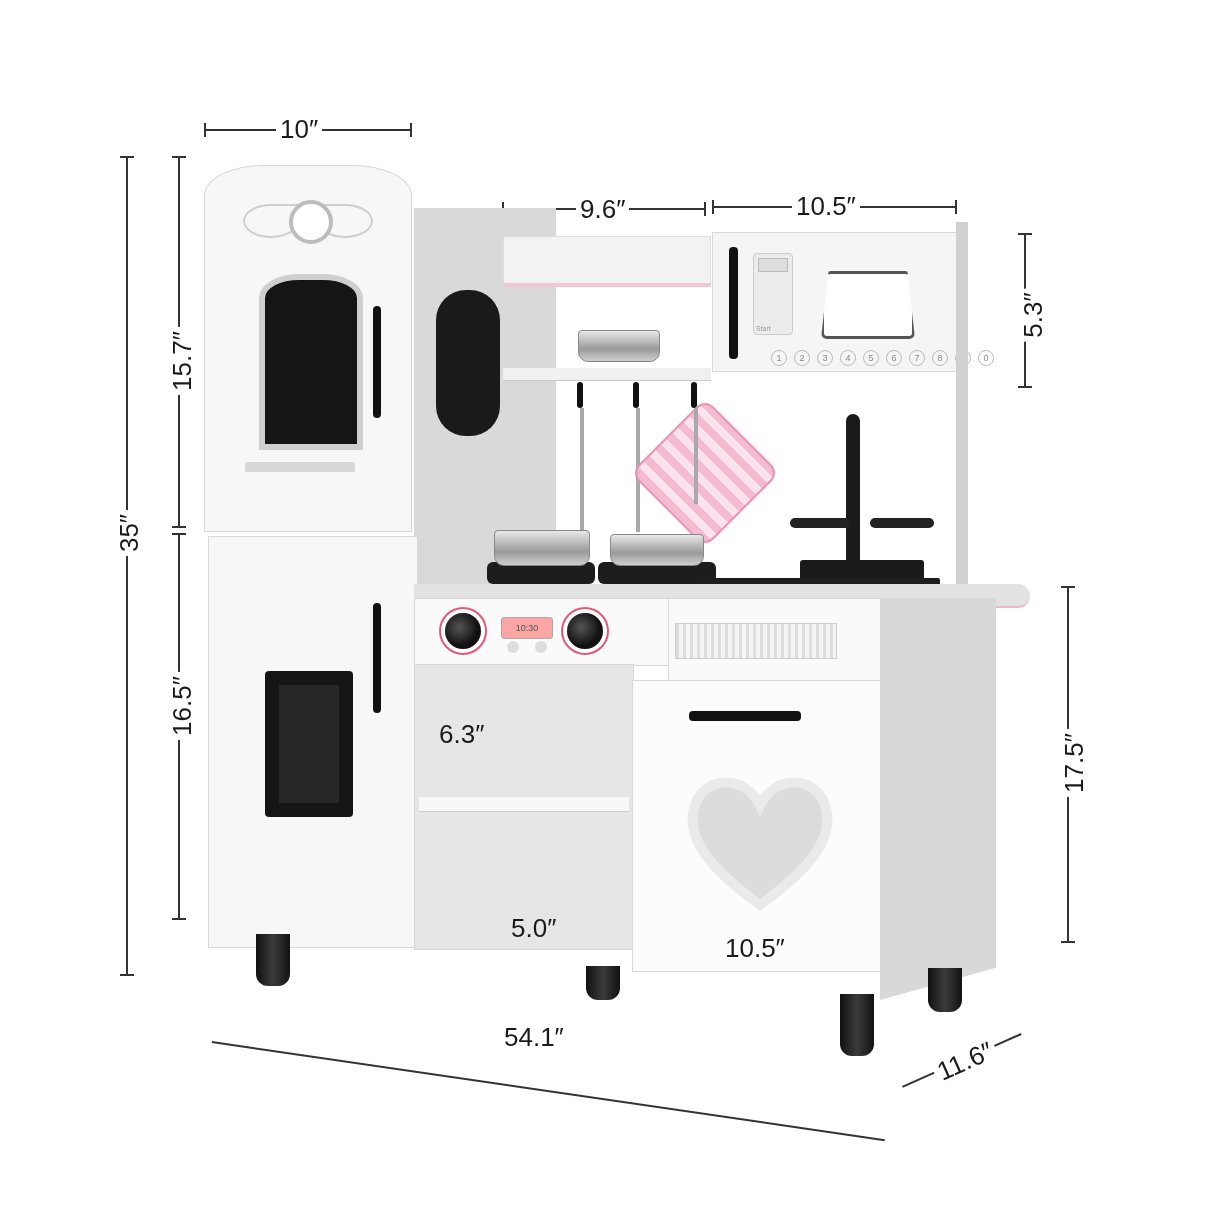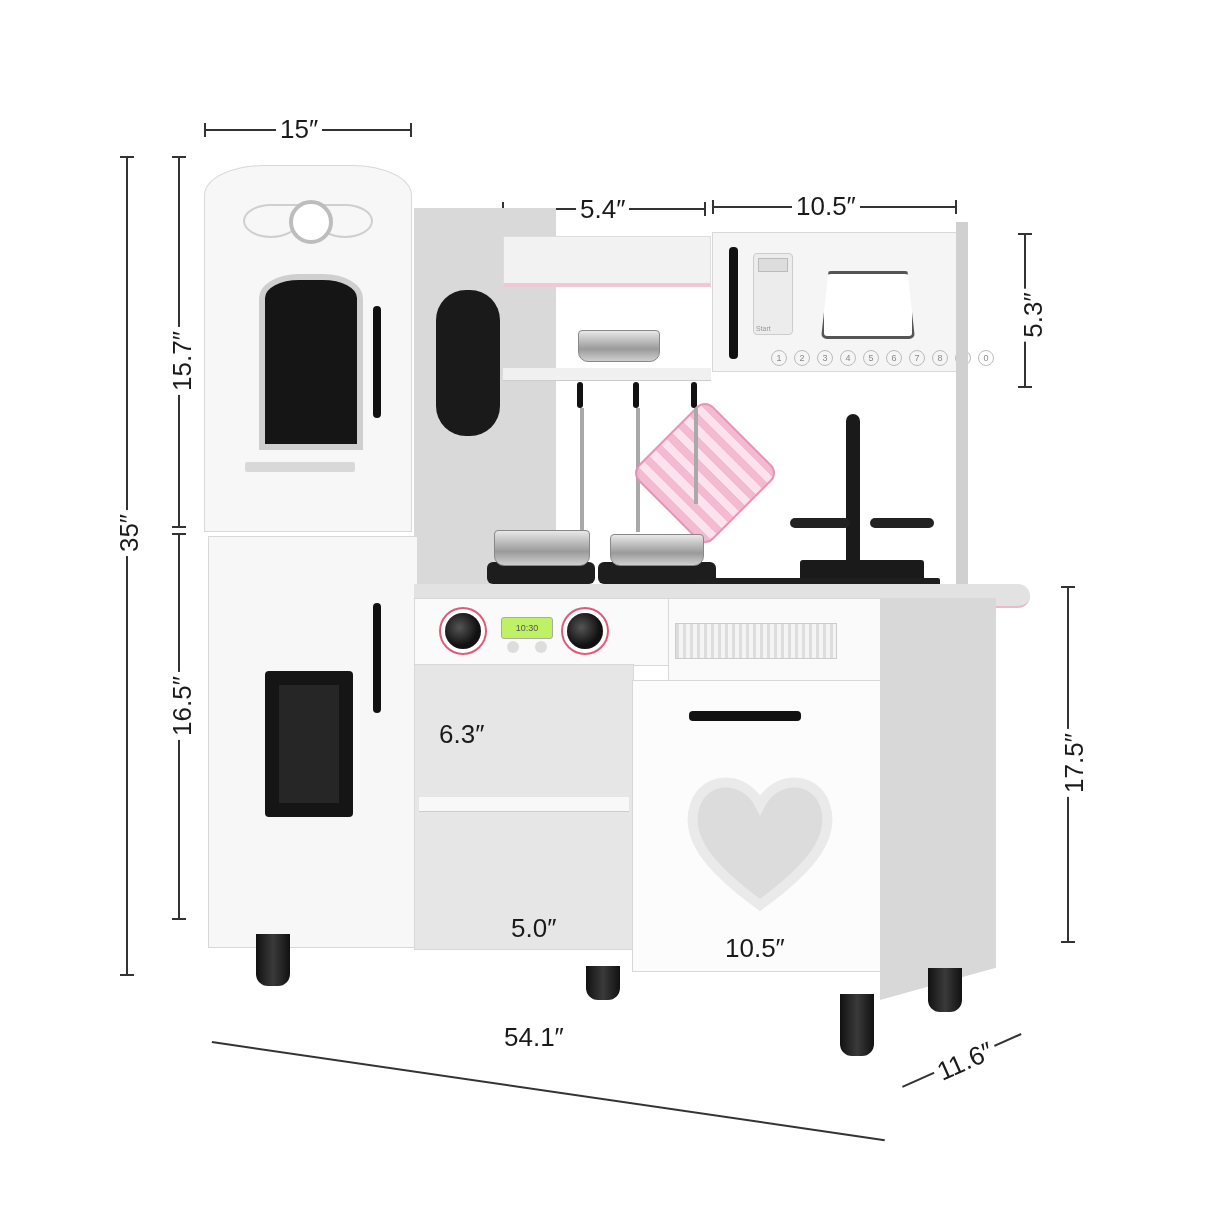--- a/index.html
+++ b/index.html
@@ -25,28 +25,28 @@
   .utensil{position:absolute;width:4px;background:#a9a9a9;}
   .keypad-num{display:inline-flex;width:14px;height:14px;border-radius:50%;border:1px solid #bbb;font-size:9px;color:#888;align-items:center;justify-content:center;margin-right:7px;font-family:"Liberation Sans",sans-serif;}
 </style>
 </head>
 <body>
 
 <div>
   <div class="tick-v" style="left:204px;top:123px;"></div>
   <div class="hline" style="left:204px;top:129px;width:208px;"></div>
   <div class="tick-v" style="left:410px;top:123px;"></div>
-  <span class="dimtext" style="left:276px;top:116px;">15″</span>
+  <span class="dimtext" style="left:276px;top:116px;">10″</span>
 </div>
 
 <div>
   <div class="tick-v" style="left:502px;top:202px;"></div>
   <div class="hline" style="left:502px;top:208px;width:204px;"></div>
   <div class="tick-v" style="left:704px;top:202px;"></div>
-  <span class="dimtext" style="left:576px;top:196px;">5.4″</span>
+  <span class="dimtext" style="left:576px;top:196px;">9.6″</span>
 </div>
 
 <div>
   <div class="tick-v" style="left:712px;top:200px;"></div>
   <div class="hline" style="left:712px;top:206px;width:244px;"></div>
   <div class="tick-v" style="left:955px;top:200px;"></div>
   <span class="dimtext" style="left:792px;top:193px;">10.5″</span>
 </div>
 
 <div>
@@ -156,21 +156,21 @@
   </div>
   <div class="abs" style="left:790px;top:518px;width:60px;height:10px;background:#222;border-radius:5px;"></div>
   <div class="abs" style="left:870px;top:518px;width:64px;height:10px;background:#222;border-radius:5px;"></div>
   <div class="abs" style="left:800px;top:560px;width:124px;height:22px;background:#1a1a1a;border-radius:3px;"></div>
   <div class="abs" style="left:696px;top:578px;width:244px;height:12px;background:#1e1e1e;border-radius:2px;"></div>
 
   <div class="abs" style="left:414px;top:584px;width:616px;height:22px;background:#e2e2e2;border-radius:0 20px 20px 0;border-bottom:2px solid #f0b7cb;"></div>
 
   <div class="panel" style="left:414px;top:598px;width:254px;height:66px;background:#fafafa;">
     <div class="knob" style="left:30px;top:14px;"></div>
-    <div class="abs" style="left:86px;top:18px;width:50px;height:20px;background:#bef264;border:1px solid #aaa;border-radius:3px;font-size:9px;color:#555;text-align:center;line-height:20px;">
+    <div class="abs" style="left:86px;top:18px;width:50px;height:20px;background:#fca5a5;border:1px solid #aaa;border-radius:3px;font-size:9px;color:#555;text-align:center;line-height:20px;">
       <span>10:30</span>
     </div>
     <div class="abs" style="left:92px;top:42px;width:12px;height:12px;border-radius:50%;background:#ddd;"></div>
     <div class="abs" style="left:120px;top:42px;width:12px;height:12px;border-radius:50%;background:#ddd;"></div>
     <div class="knob" style="left:152px;top:14px;"></div>
   </div>
 
   <div class="panel" style="left:668px;top:598px;width:212px;height:82px;background:#fafafa;">
     <div class="abs" style="left:6px;top:24px;width:160px;height:34px;background:repeating-linear-gradient(90deg,#ddd 0 3px,#f4f4f4 3px 7px);border:1px solid #ccc;"></div>
   </div>

